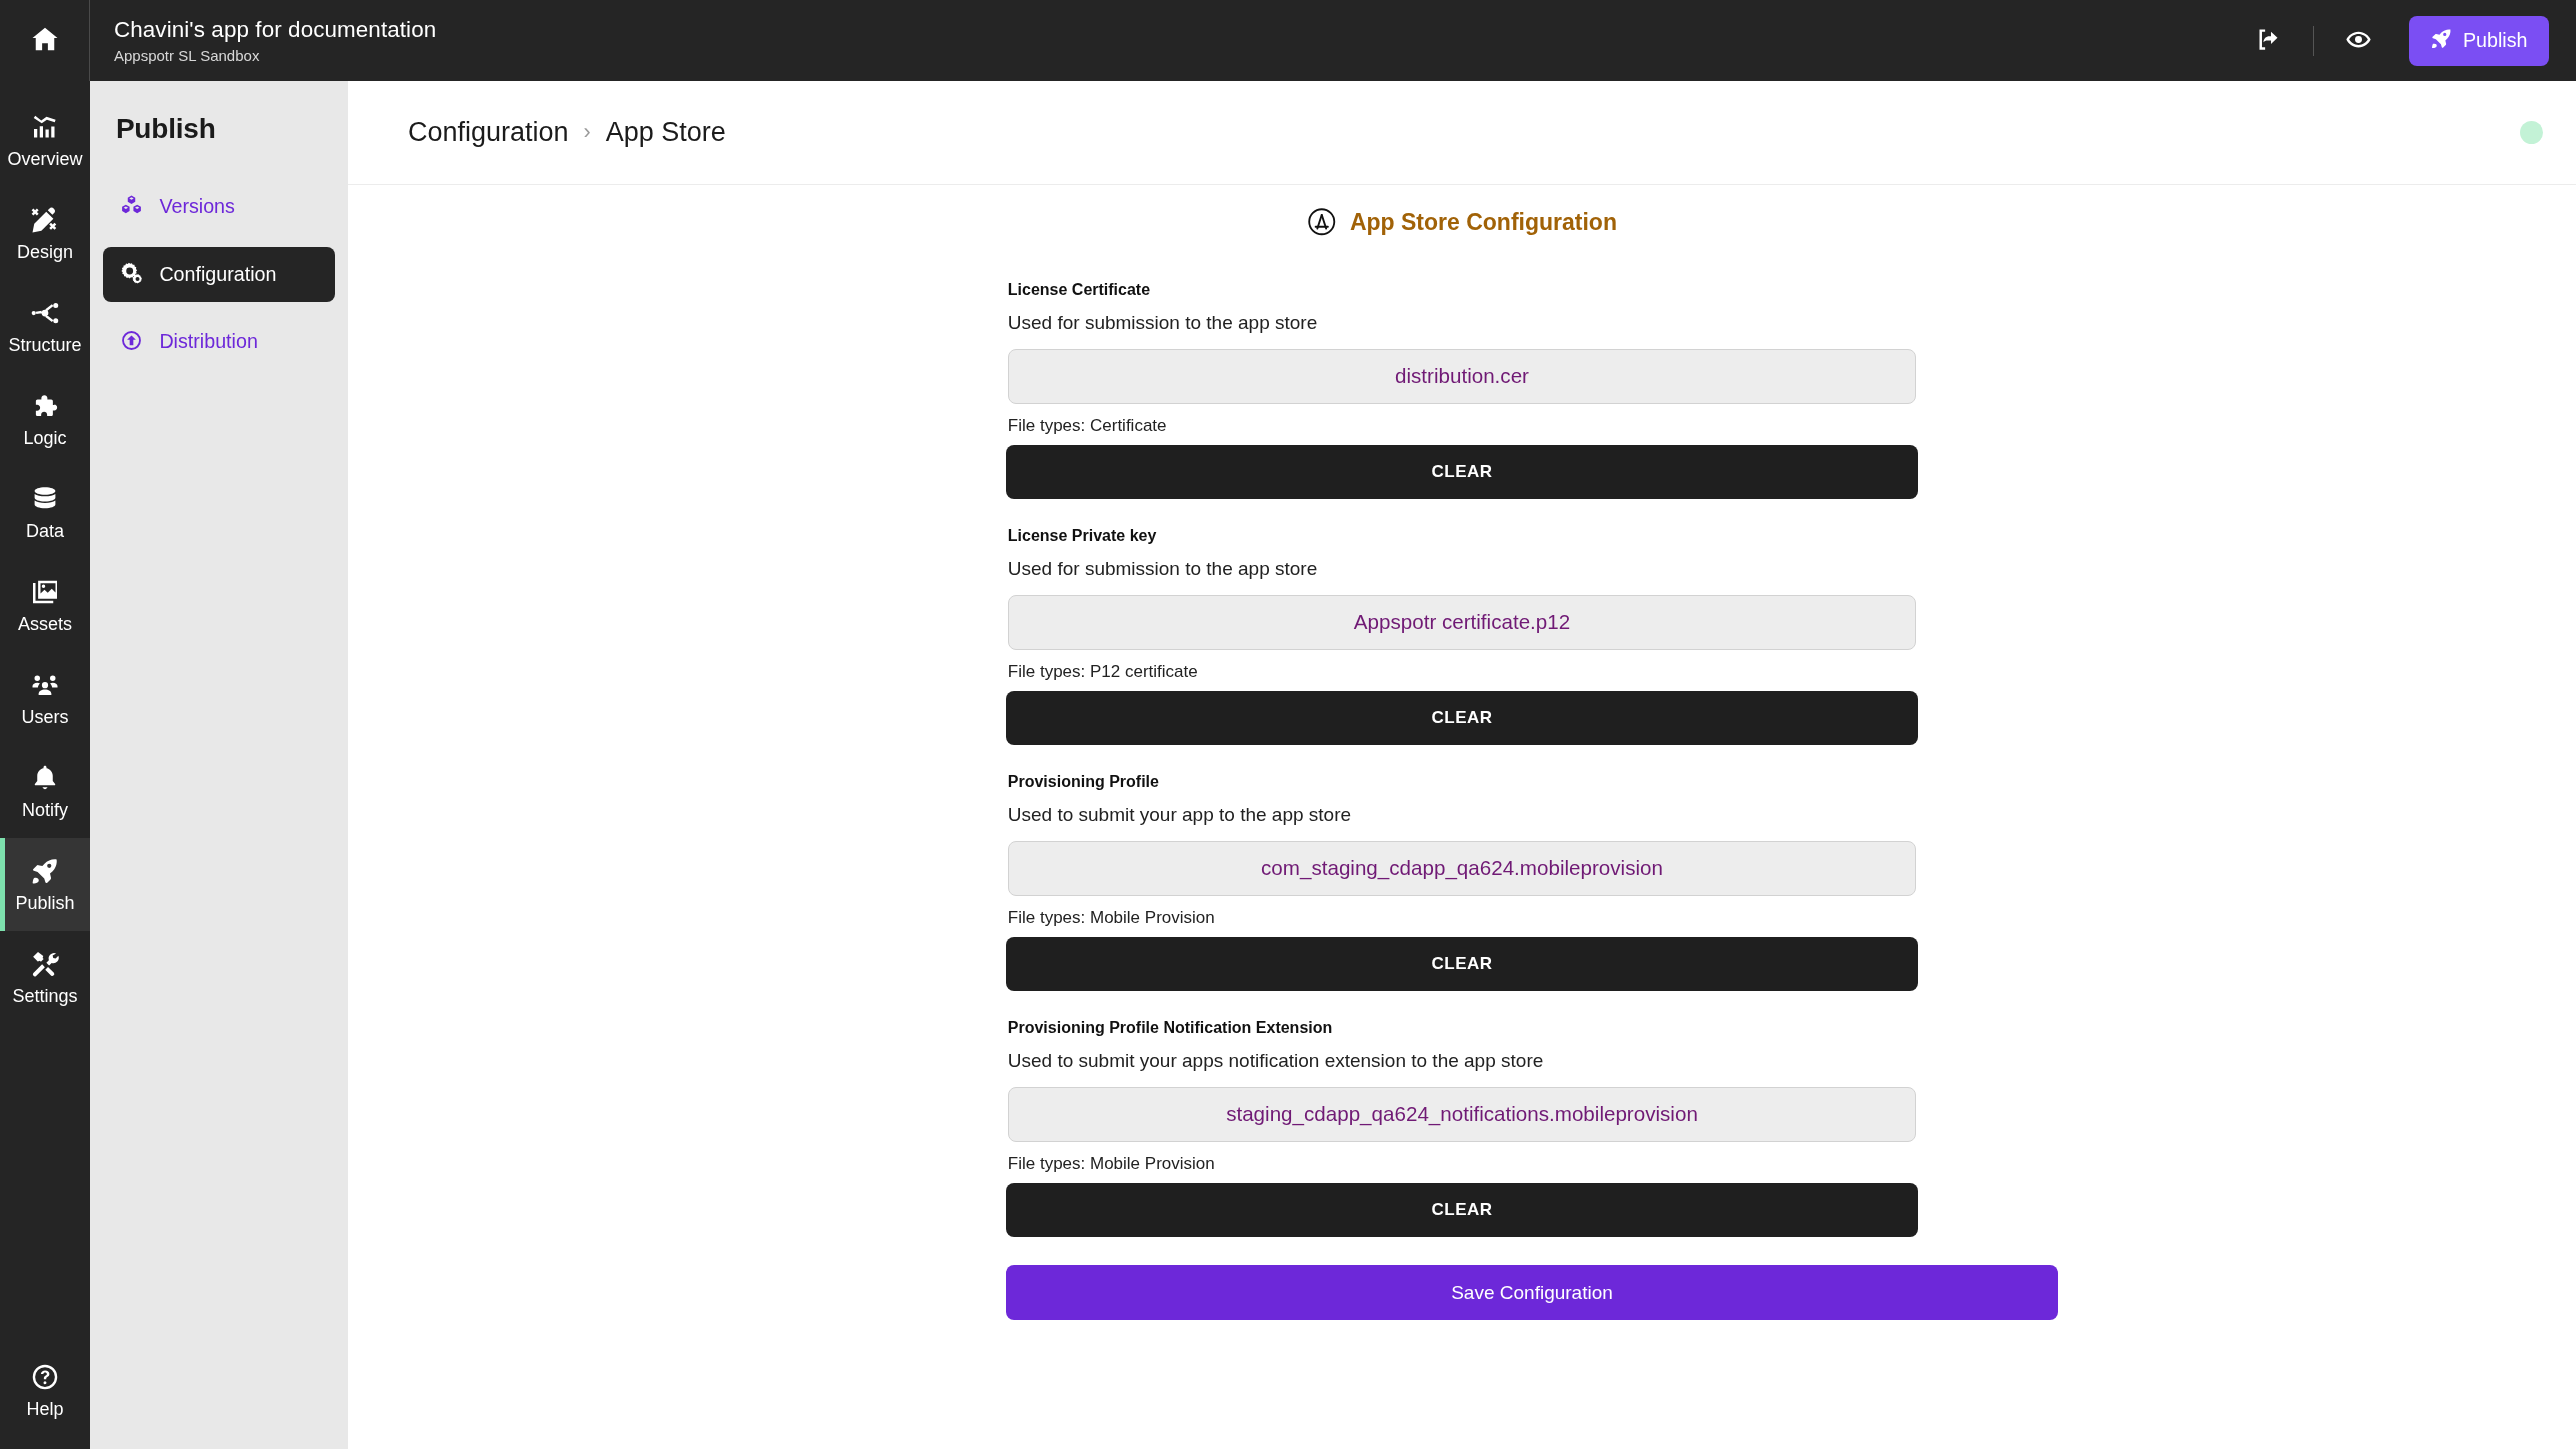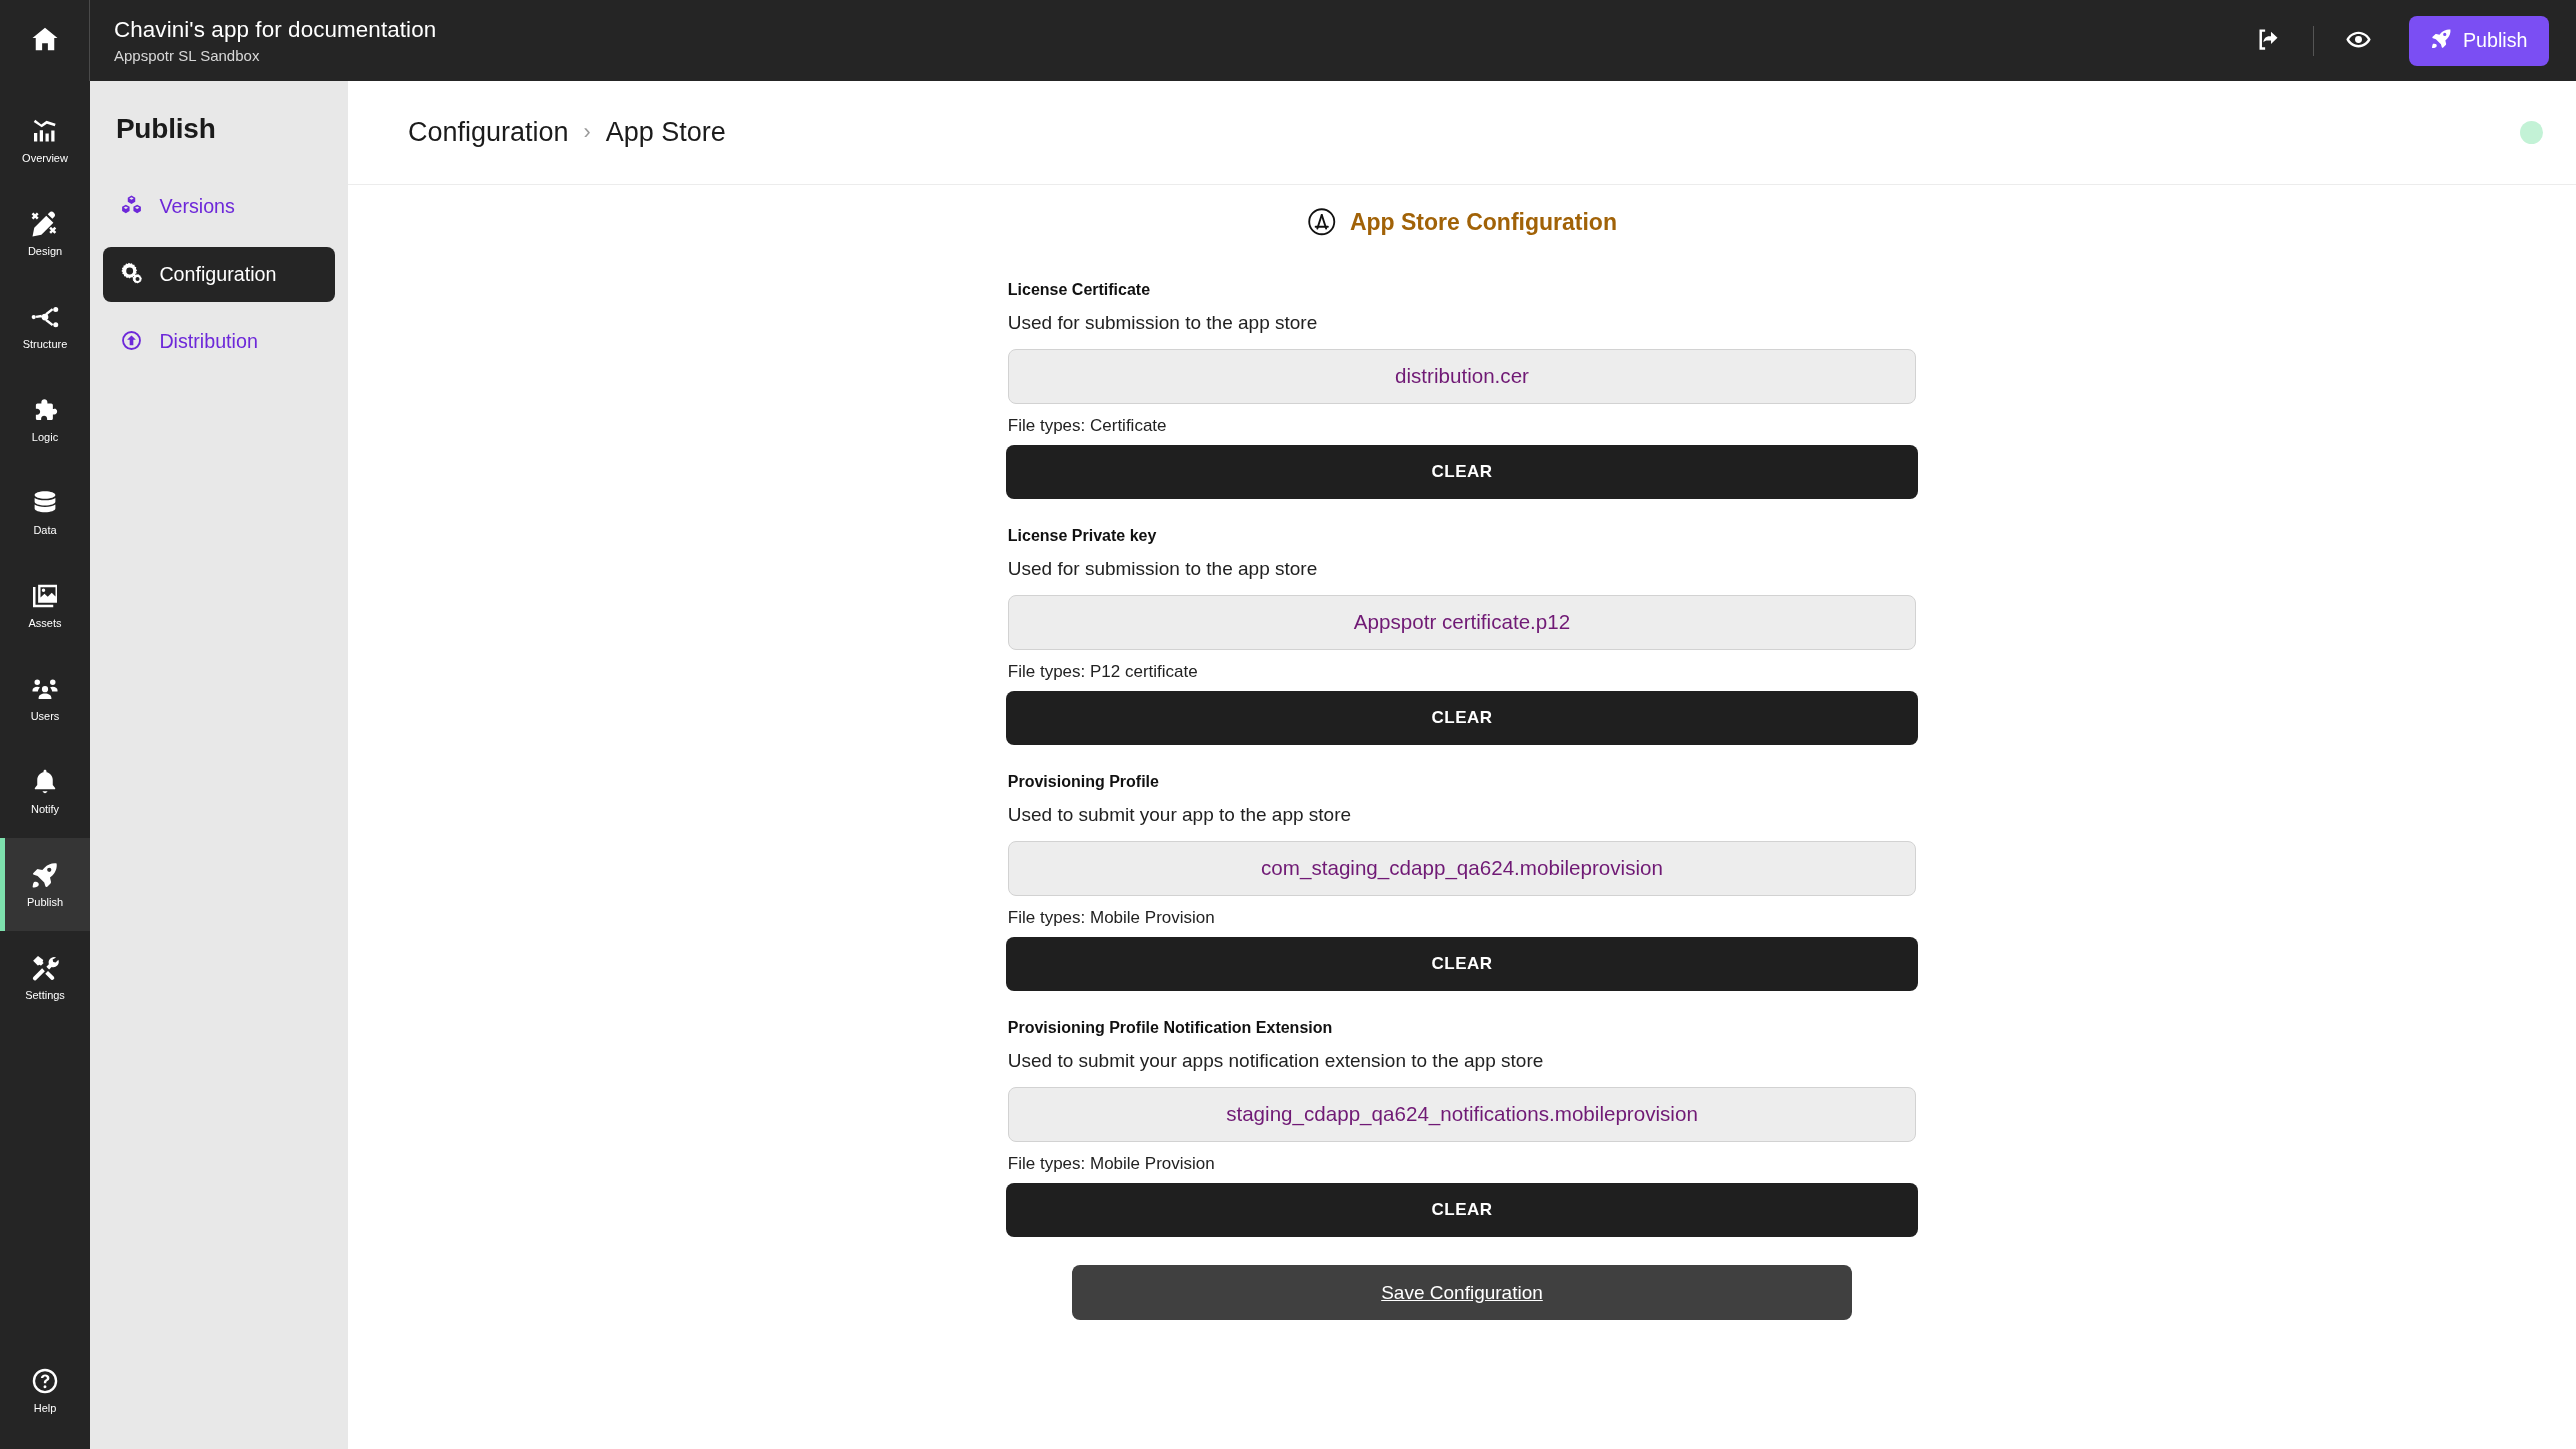--- a/index.html
+++ b/index.html
@@ -54,21 +54,21 @@
   .rail-item {
     position: relative; height: 93px;
     display: flex; flex-direction: column; align-items: center; justify-content: center;
     gap: 4.5px; cursor: pointer; color: #ffffff; text-decoration: none;
   }
   .rail-item.active { background: #353535; }
   .rail-item.active::before {
     content: ""; position: absolute; left: 0; top: 0; bottom: 0; width: 5.4px; background: #7de0ad;
   }
   .rail-item svg { width: 30px; height: 30px; fill: #ffffff; }
-  .rail-label { font-size: 11px; color: #ffffff; line-height: 1; }
+  .rail-label { font-size: 18px; color: #ffffff; line-height: 1; }
   .rail-spacer { flex: 1; }
   .rail-item.help { height: 93px; margin-bottom: 12.5px; }
 
   
   .subnav {
     width: 258px; flex: 0 0 258px; background: #e8e8e8;
     padding: 32px 13.4px 0 13.4px;
   }
   .subnav-title { font-size: 28px; font-weight: bold; color: #1b1b1b; padding: 0 12.5px; margin-bottom: 34px; letter-spacing: -0.2px; }
   .subnav-item {
@@ -110,23 +110,23 @@
     margin: 0 1.8px;
   }
   .file-types { font-size: 17px; color: #222; margin: 12.5px 0 9px 1.8px; }
   .clear-btn {
     display: block; width: 100%; height: 54px;
     background: #1f1f1f; color: #ffffff; border: none; border-radius: 8px;
     font-size: 17px; font-weight: bold; letter-spacing: 0.5px;
     font-family: "Liberation Sans", sans-serif; cursor: pointer;
   }
   .save-btn {
-    display: block; width: 780px; height: 55px; margin: 19.7px auto 0 auto;
-    background: #404040; color: #ffffff; border: none; border-radius: 8px;
-    font-size: 19px; font-family: "Liberation Sans", sans-serif; cursor: pointer; text-decoration: underline;
+    display: block; width: 1052px; height: 55px; margin: 19.7px auto 0 auto;
+    background: #6d28d9; color: #ffffff; border: none; border-radius: 8px;
+    font-size: 19px; font-family: "Liberation Sans", sans-serif; cursor: pointer;
   }
 </style>
 </head>
 <body>
 
 <div class="app">
 
   <div class="topbar">
     <div class="home-cell">
       <span>

